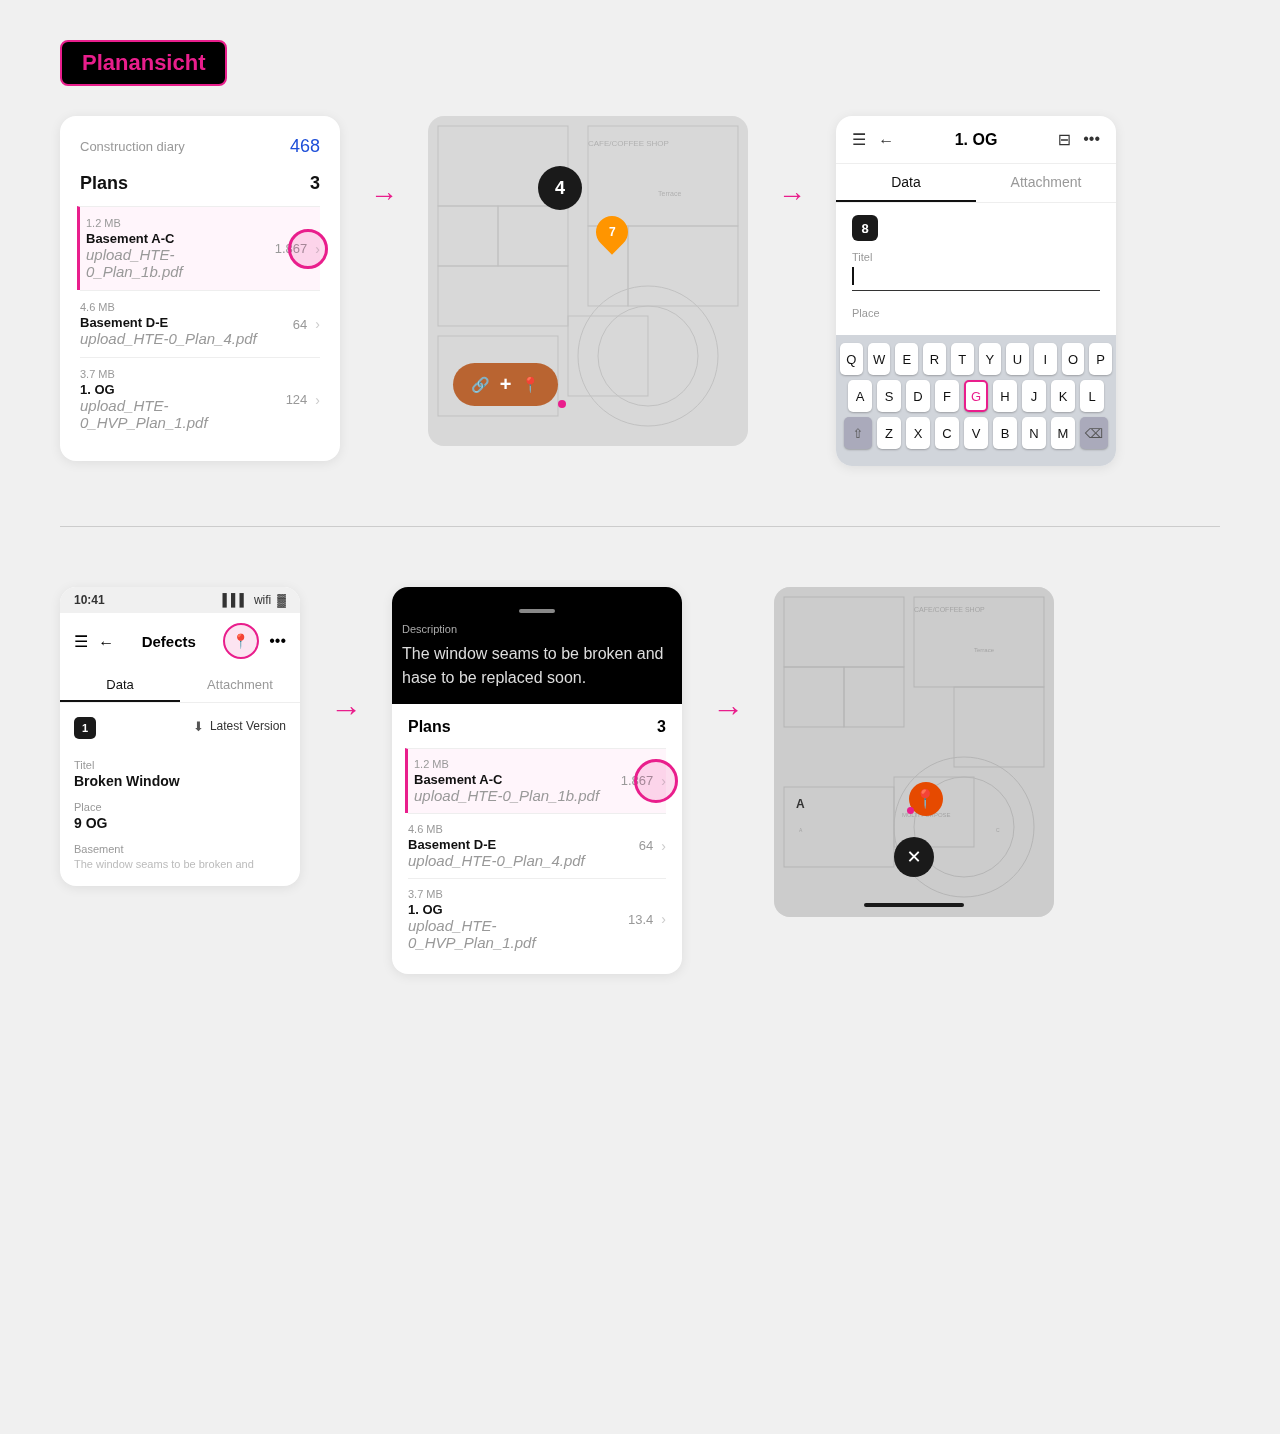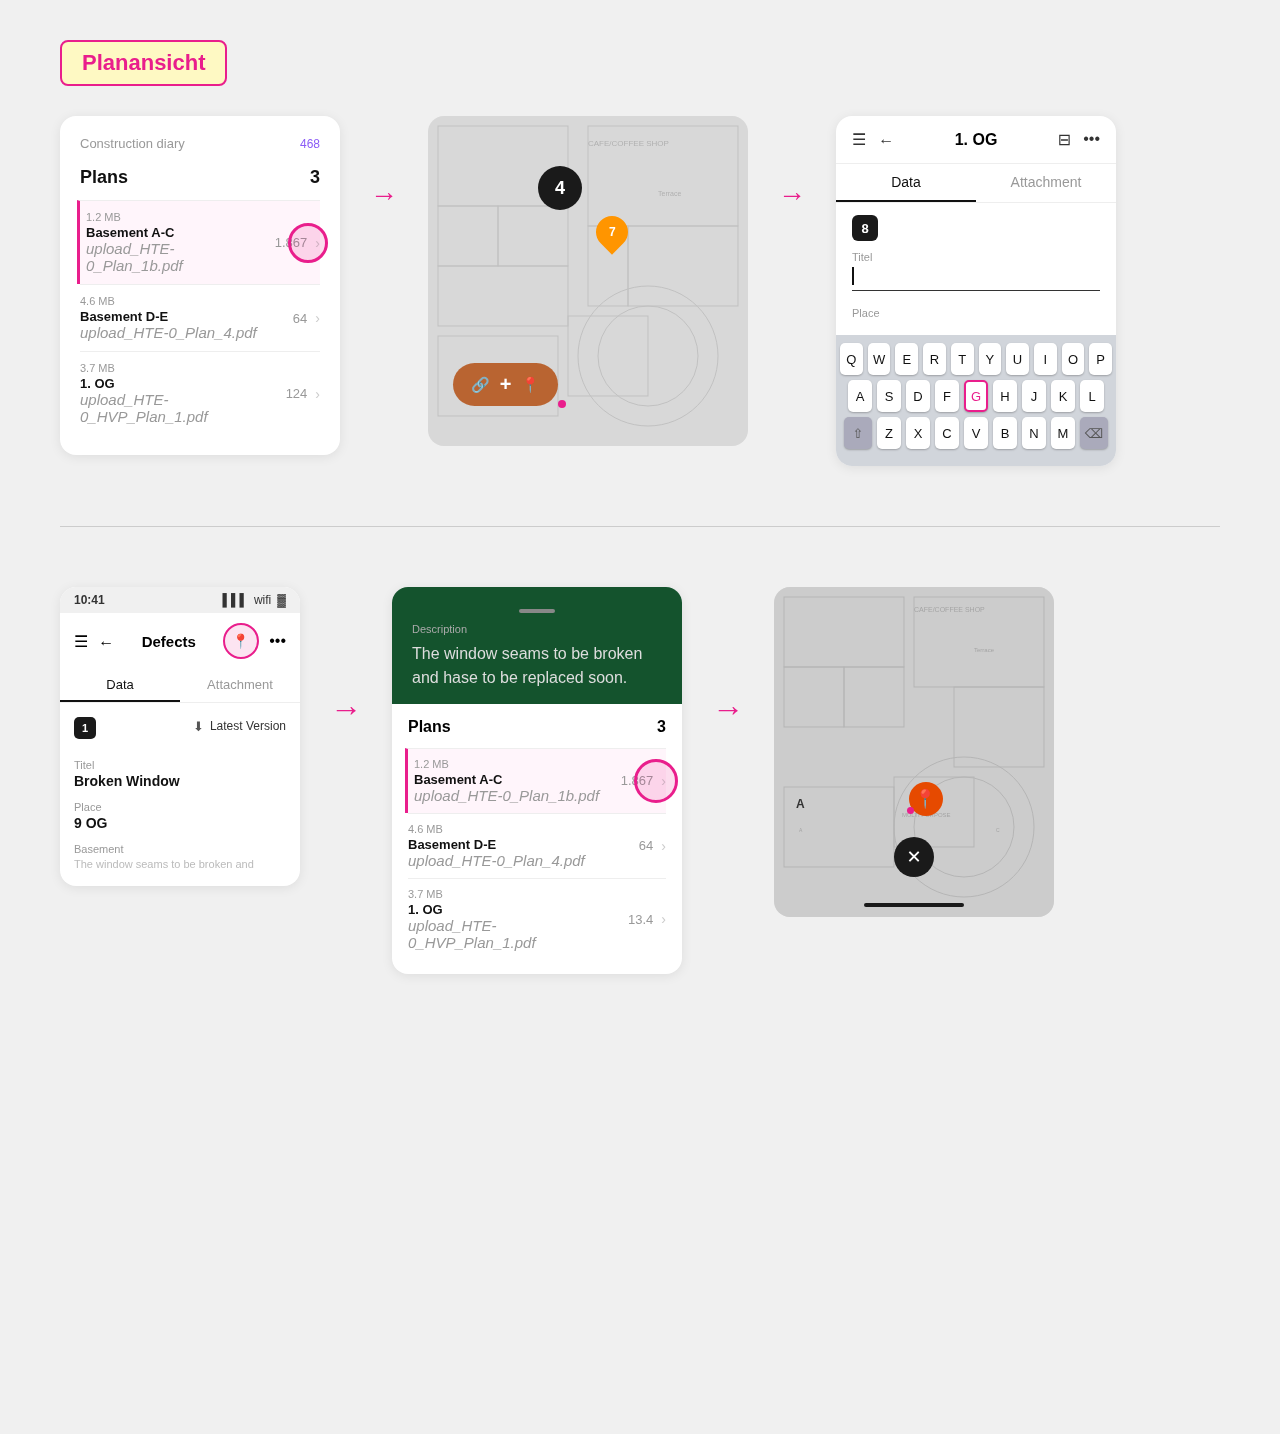--- a/index.html
+++ b/index.html
@@ -7,21 +7,21 @@
       background: #f0f0f0;
       font-family: -apple-system, BlinkMacSystemFont, 'Segoe UI', sans-serif;
       width: 1280px;
       min-height: 1434px;
       padding: 40px 60px;
     }
 
     
     .section-label {
       display: inline-block;
-      background: #fef9c3;
+      background: #000000;
       border: 2px solid #e91e8c;
       border-radius: 8px;
       padding: 8px 20px;
       color: #e91e8c;
       font-size: 22px;
       font-weight: 600;
       margin-bottom: 30px;
     }
 
     .section {
@@ -57,22 +57,22 @@
       align-items: center;
       margin-bottom: 16px;
     }
 
     .plan-card .card-title-small {
       color: #999;
       font-size: 13px;
     }
 
     .plan-card .card-number {
-      color: #8b5cf6;
-      font-size: 12px;
+      color: #1d4ed8;
+      font-size: 18px;
     }
 
     .plan-card .section-title-row {
       display: flex;
       justify-content: space-between;
       align-items: center;
       margin-bottom: 12px;
     }
 
     .plan-card .section-title {
@@ -427,23 +427,23 @@
     .plan-list-card {
       background: white;
       border-radius: 16px;
       width: 290px;
       box-shadow: 0 2px 12px rgba(0,0,0,0.08);
       overflow: hidden;
       flex-shrink: 0;
     }
 
     .plan-list-desc {
-      background: #14532d;
+      background: #000000;
       color: white;
-      padding: 14px 20px;
+      padding: 14px 10px;
       font-size: 12px;
       line-height: 1.5;
       position: relative;
     }
 
     .plan-list-desc .desc-label {
       font-size: 11px;
       color: #aaa;
       margin-bottom: 4px;
     }

